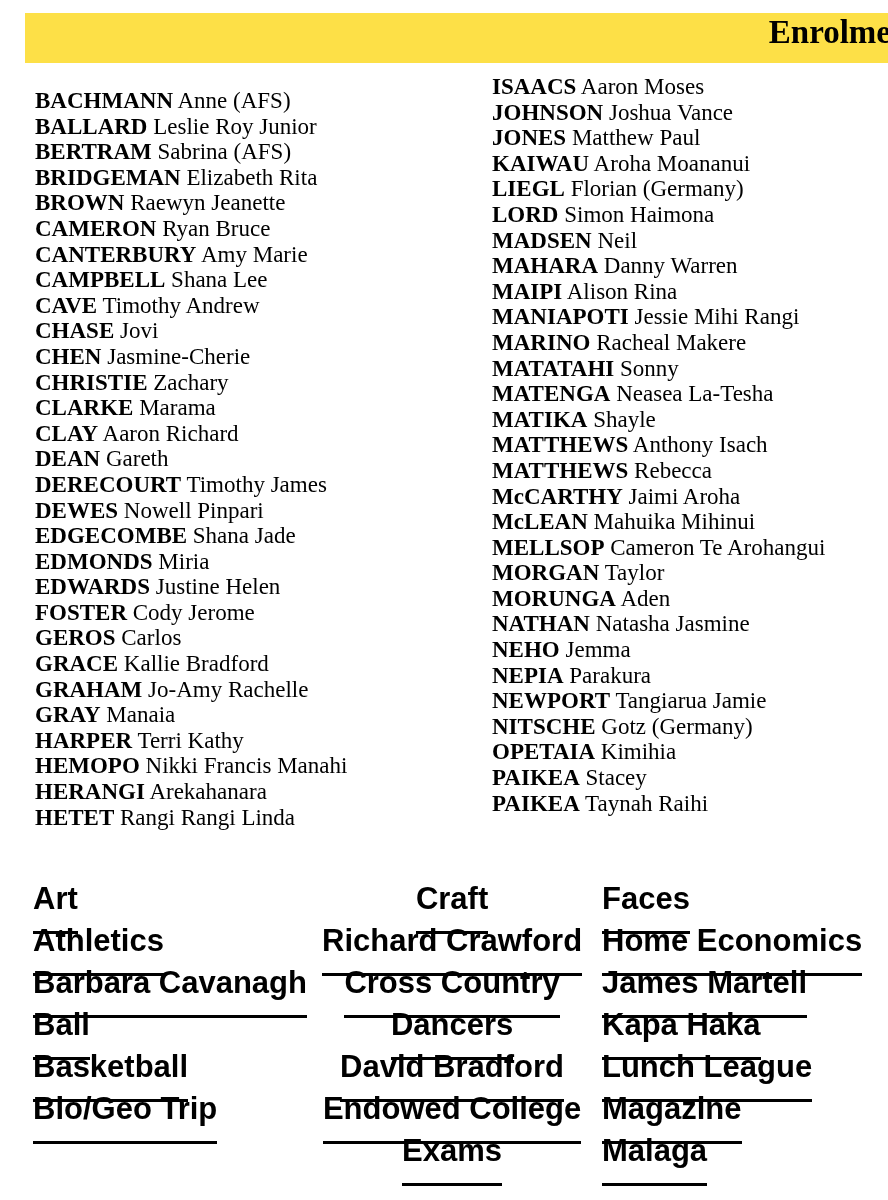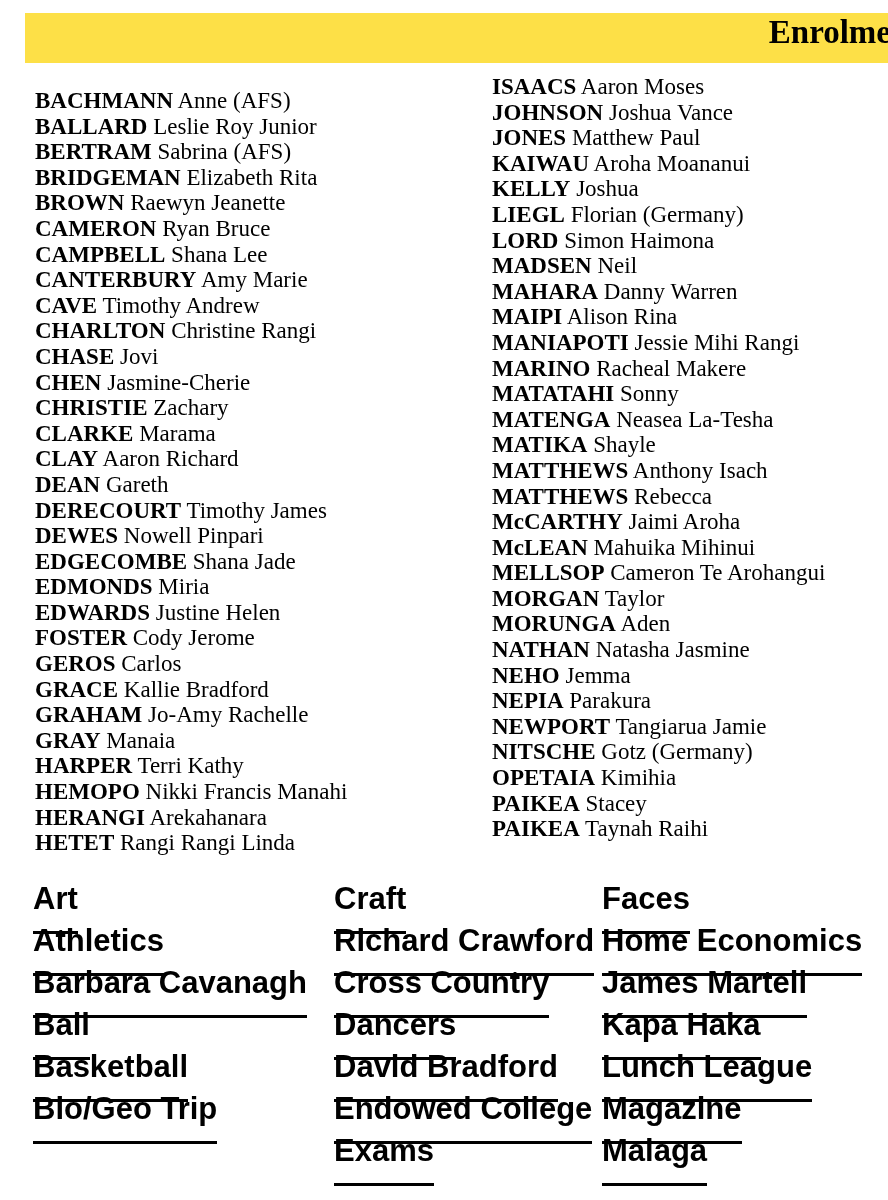--- a/index.html
+++ b/index.html
@@ -23,21 +23,21 @@
   }
   #names-left  { left:35px;margin-top:14px; }
   #names-right { left:468px;margin-left:24px; }
   .name-row { height:25.6px; }
   .surname { font-weight:bold; }
   .links-col {
     position:absolute; top:884px;
     font-family:"Liberation Sans", sans-serif;
   }
   #links-col-0 { left:33px; }
-  #links-col-1 { left:334px; }
+  #links-col-1 { left:322px;text-align:center; }
   #links-col-2 { left:602px; }
   .link-row { height:42px; white-space:nowrap; }
   .category-link {
     display:inline-block; font-weight:bold; font-size:31px; line-height:30px;
     color:#000; text-decoration:none;
     border-bottom:3px solid #000; padding-bottom:17px;
     cursor:pointer;
   }
 </style>
 </head>
@@ -47,24 +47,23 @@
   <span class="header-title">Enrolme</span>
 </div>
 
 <div class="names" id="names-left">
     <div class="name-row"><span class="surname">BACHMANN</span><span class="given"> Anne (AFS)</span></div>
     <div class="name-row"><span class="surname">BALLARD</span><span class="given"> Leslie Roy Junior</span></div>
     <div class="name-row"><span class="surname">BERTRAM</span><span class="given"> Sabrina (AFS)</span></div>
     <div class="name-row"><span class="surname">BRIDGEMAN</span><span class="given"> Elizabeth Rita</span></div>
     <div class="name-row"><span class="surname">BROWN</span><span class="given"> Raewyn Jeanette</span></div>
     <div class="name-row"><span class="surname">CAMERON</span><span class="given"> Ryan Bruce</span></div>
+    <div class="name-row"><span class="surname">CANTERBURY</span><span class="given"> Amy Marie</span></div>
     <div class="name-row"><span class="surname">CAMPBELL</span><span class="given"> Shana Lee</span></div>
-    <div class="name-row"><span class="surname">CANTERBURY</span><span class="given"> Amy Marie</span></div>
     <div class="name-row"><span class="surname">CAVE</span><span class="given"> Timothy Andrew</span></div>
-    <div class="name-row"><span class="surname">CHARLTON</span><span class="given"> Christine Rangi</span></div>
     <div class="name-row"><span class="surname">CHASE</span><span class="given"> Jovi</span></div>
     <div class="name-row"><span class="surname">CHEN</span><span class="given"> Jasmine-Cherie</span></div>
     <div class="name-row"><span class="surname">CHRISTIE</span><span class="given"> Zachary</span></div>
     <div class="name-row"><span class="surname">CLARKE</span><span class="given"> Marama</span></div>
     <div class="name-row"><span class="surname">CLAY</span><span class="given"> Aaron Richard</span></div>
     <div class="name-row"><span class="surname">DEAN</span><span class="given"> Gareth</span></div>
     <div class="name-row"><span class="surname">DERECOURT</span><span class="given"> Timothy James</span></div>
     <div class="name-row"><span class="surname">DEWES</span><span class="given"> Nowell Pinpari</span></div>
     <div class="name-row"><span class="surname">EDGECOMBE</span><span class="given"> Shana Jade</span></div>
     <div class="name-row"><span class="surname">EDMONDS</span><span class="given"> Miria</span></div>
@@ -77,21 +76,20 @@
     <div class="name-row"><span class="surname">HARPER</span><span class="given"> Terri Kathy</span></div>
     <div class="name-row"><span class="surname">HEMOPO</span><span class="given"> Nikki Francis Manahi</span></div>
     <div class="name-row"><span class="surname">HERANGI</span><span class="given"> Arekahanara</span></div>
     <div class="name-row"><span class="surname">HETET</span><span class="given"> Rangi Rangi Linda</span></div>
   </div>
 <div class="names" id="names-right">
     <div class="name-row"><span class="surname">ISAACS</span><span class="given"> Aaron Moses</span></div>
     <div class="name-row"><span class="surname">JOHNSON</span><span class="given"> Joshua Vance</span></div>
     <div class="name-row"><span class="surname">JONES</span><span class="given"> Matthew Paul</span></div>
     <div class="name-row"><span class="surname">KAIWAU</span><span class="given"> Aroha Moananui</span></div>
-    <div class="name-row"><span class="surname">KELLY</span><span class="given"> Joshua</span></div>
     <div class="name-row"><span class="surname">LIEGL</span><span class="given"> Florian (Germany)</span></div>
     <div class="name-row"><span class="surname">LORD</span><span class="given"> Simon Haimona</span></div>
     <div class="name-row"><span class="surname">MADSEN</span><span class="given"> Neil</span></div>
     <div class="name-row"><span class="surname">MAHARA</span><span class="given"> Danny Warren</span></div>
     <div class="name-row"><span class="surname">MAIPI</span><span class="given"> Alison Rina</span></div>
     <div class="name-row"><span class="surname">MANIAPOTI</span><span class="given"> Jessie Mihi Rangi</span></div>
     <div class="name-row"><span class="surname">MARINO</span><span class="given"> Racheal Makere</span></div>
     <div class="name-row"><span class="surname">MATATAHI</span><span class="given"> Sonny</span></div>
     <div class="name-row"><span class="surname">MATENGA</span><span class="given"> Neasea La-Tesha</span></div>
     <div class="name-row"><span class="surname">MATIKA</span><span class="given"> Shayle</span></div>

